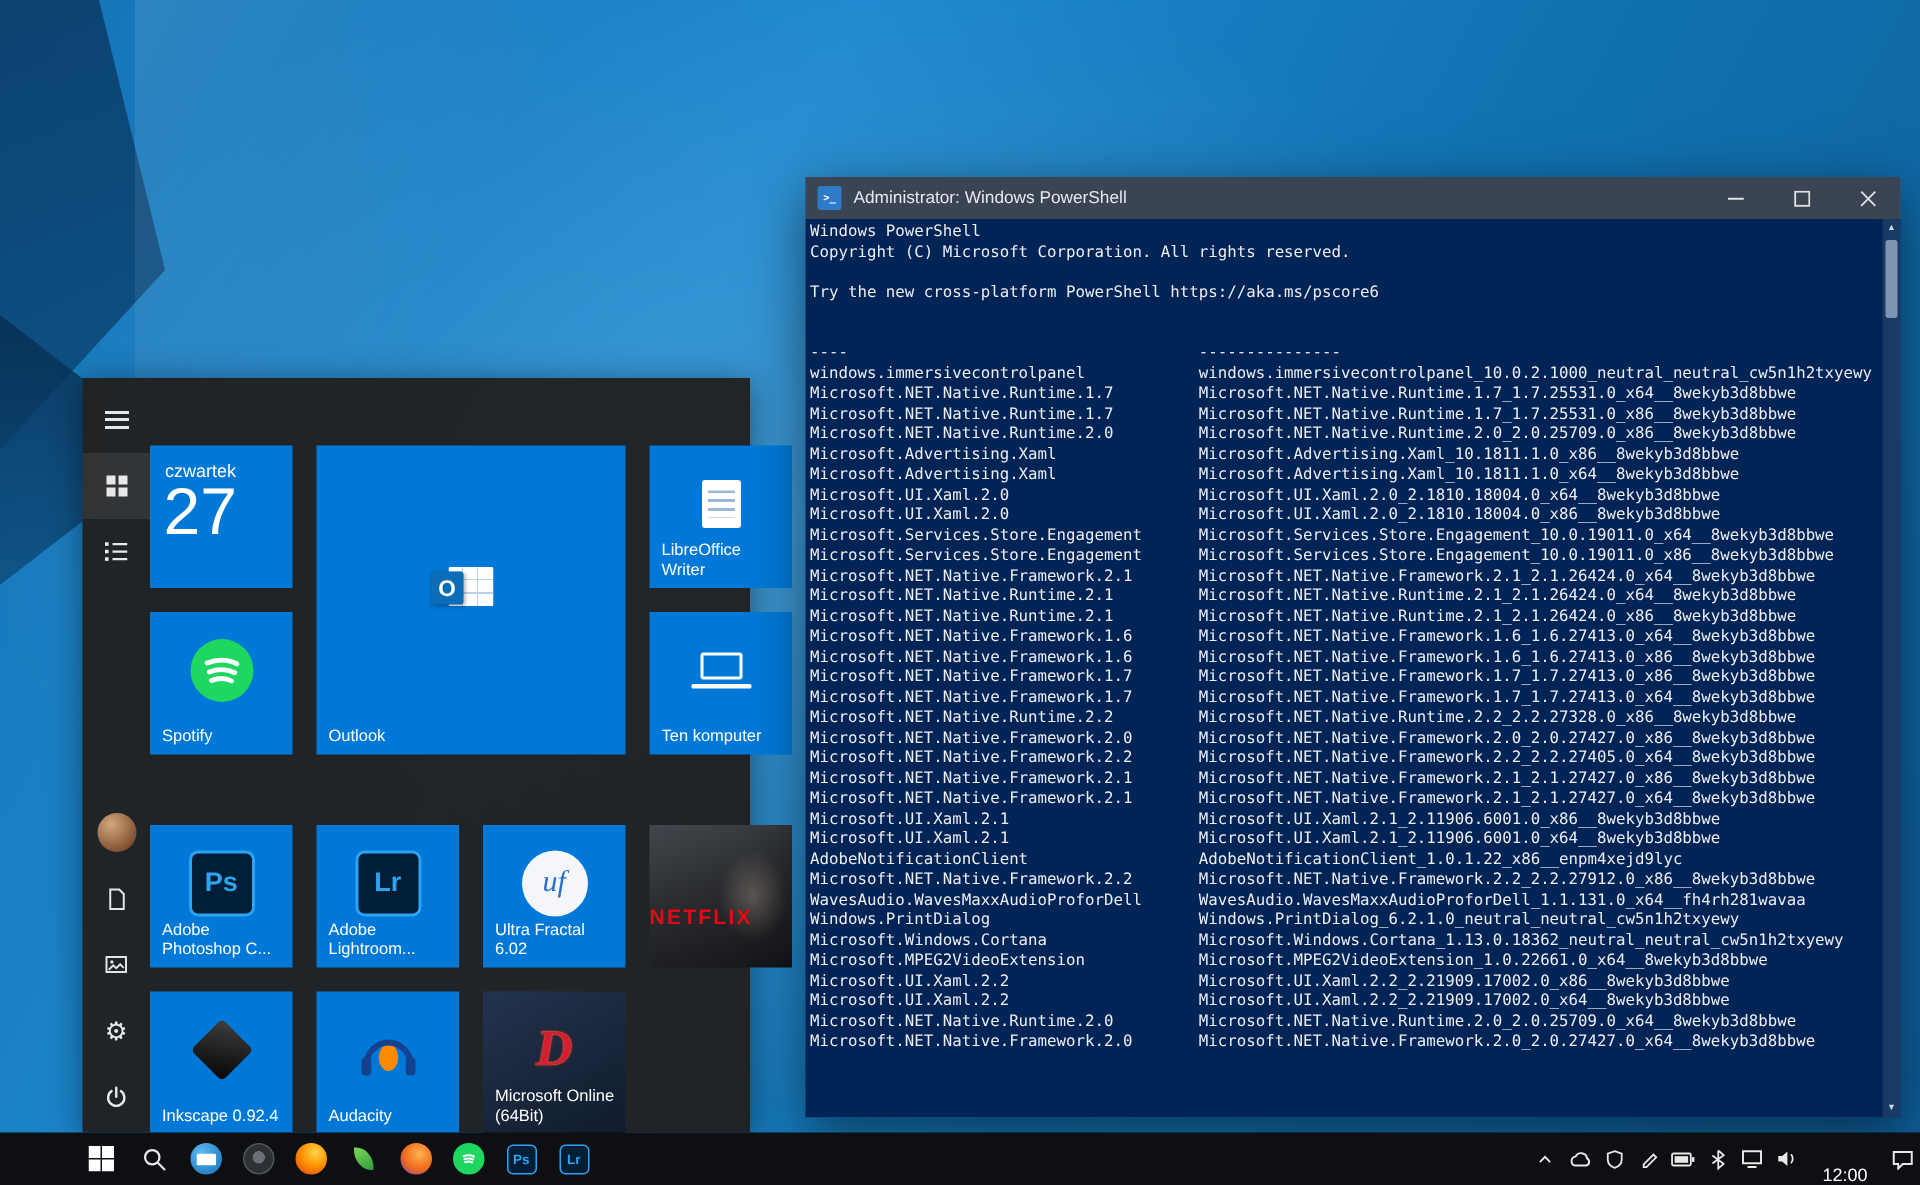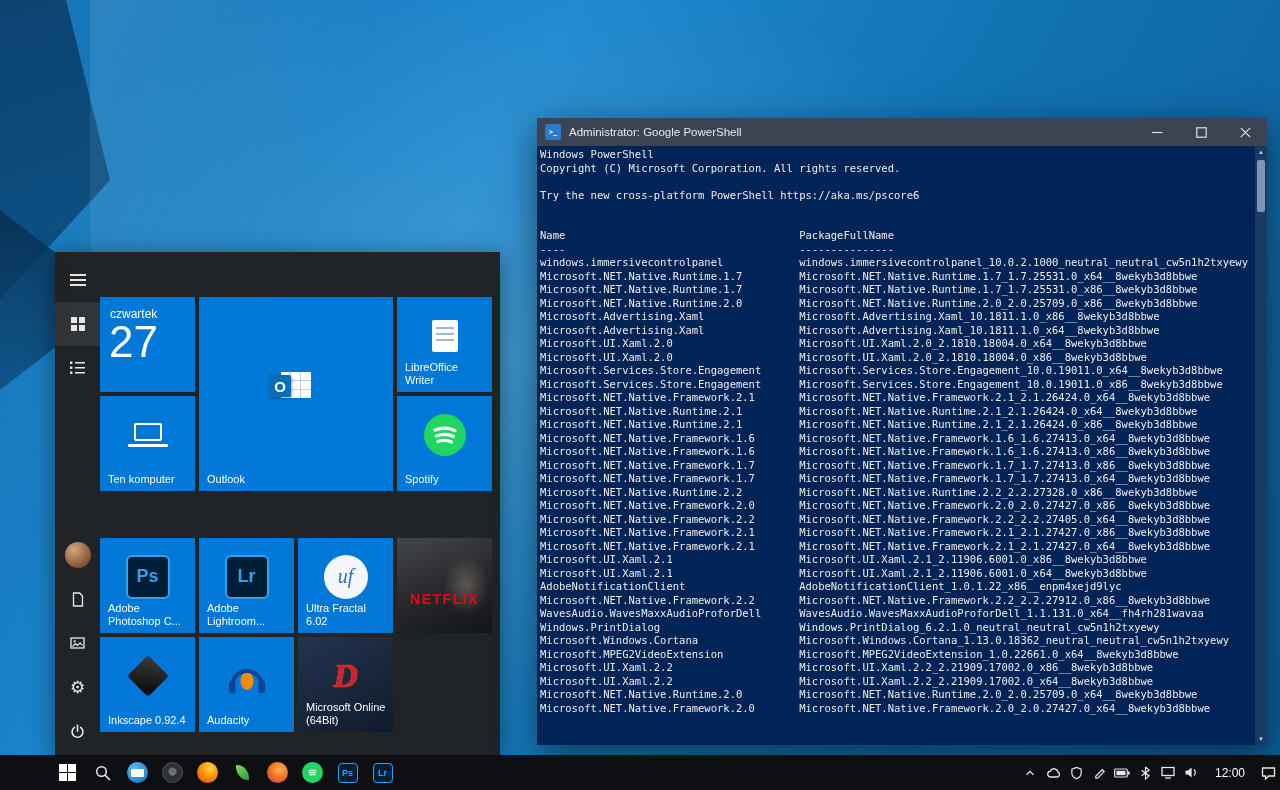--- a/index.html
+++ b/index.html
@@ -19,30 +19,30 @@
   .rail{width:45px;display:flex;flex-direction:column;padding:6px 0 2px 0}
   .rail-btn{width:45px;height:44px;display:flex;align-items:center;justify-content:center;cursor:pointer}
   .rail-btn.sel{background:rgba(255,255,255,.08)}
   .rail-spacer{margin-top:auto}
   .hamb{width:16px;height:12px;background:repeating-linear-gradient(to bottom,#e8e8e8 0 2px,transparent 2px 5px)}
   .pingrid{width:6px;height:6px;background:#e8e8e8;box-shadow:8px 0 0 #e8e8e8,0 8px 0 #e8e8e8,8px 8px 0 #e8e8e8;margin:0 8px 8px 0}
   .avatar{width:26px;height:26px;border-radius:50%;background:radial-gradient(circle at 35% 30%,#d2a87c,#8a5a3b 65%,#5a361f)}
   .gear-glyph{font-size:17px;color:#e8e8e8;line-height:1}
 
   .tiles{flex:1;padding-top:45px}
-  .tile-grid{display:grid;grid-template-columns:repeat(4,95px);grid-auto-rows:95px;gap:4px}
+  .tile-grid{display:grid;grid-template-columns:repeat(4,95px);grid-auto-rows:95px;gap:16px}
   .group2{margin-top:47px}
   .tile{position:relative;background:#0078d7;overflow:hidden;cursor:pointer}
   .tile .label{position:absolute;left:8px;right:4px;bottom:5px;font-size:11px;line-height:13px;color:#fff}
   .icwrap{position:absolute;inset:0 0 18px 0;display:flex;align-items:center;justify-content:center}
   .t-outlook{grid-column:2/span 2;grid-row:1/span 2}
   .t-netflix{background:linear-gradient(160deg,#43464c 0%,#2a2c30 45%,#131417 100%)}
   .t-netflix::before{content:"";position:absolute;left:48%;top:18%;width:46px;height:60px;border-radius:50%;
     background:radial-gradient(closest-side,rgba(214,190,168,.30),transparent)}
-  .nfx-logo{position:absolute;left:0;right:0;top:56%;text-align:center;color:#e50914;font-weight:bold;font-size:14px;letter-spacing:1.5px}
+  .nfx-logo{position:absolute;left:0;right:0;top:56%;text-align:left;color:#e50914;font-weight:bold;font-size:14px;letter-spacing:1.5px}
   .t-drak{background:linear-gradient(150deg,#23344e,#101b2c)}
   .drak-d{font-family:"Liberation Serif",serif;font-style:italic;font-weight:bold;font-size:34px;color:#d41f33;
     text-shadow:0 0 1px #e8b84b,0 0 3px #7a1420}
   .cal-day{position:absolute;left:10px;top:10px;font-size:12px;color:#fff}
   .cal-num{position:absolute;left:9px;top:20px;font-size:44px;font-weight:300;color:#fff}
   .adobe-badge{width:44px;height:44px;background:#001e36;border:2px solid #2ea3f2;border-radius:6px;
     color:#2ea3f2;font-size:18px;font-weight:bold;display:flex;align-items:center;justify-content:center}
   .uf-badge{width:44px;height:44px;border-radius:50%;background:#f4f6f9;color:#2a6fc9;font-style:italic;
     font-family:"Liberation Serif",serif;font-size:20px;display:flex;align-items:center;justify-content:center}
   .keep-sq{width:42px;height:42px;background:#ffb300;border-radius:9px;display:flex;align-items:center;justify-content:center}
@@ -87,21 +87,21 @@
   .c-mail{background:radial-gradient(circle at 35% 30%,#5db8f0,#1270b8);position:relative}
   .c-mail::after{content:"";position:absolute;left:4px;top:7px;width:13px;height:8px;background:#fff;border-radius:1px;
     clip-path:polygon(0 0,100% 0,100% 100%,0 100%)}
   .c-cam{background:radial-gradient(circle at 50% 45%,#6b7077 0 28%,#2d3136 30% 100%);border:1px solid #51565c}
   .c-ffx{background:radial-gradient(circle at 62% 30%,#ffd54d,#ff9400 45%,#e3560e 85%)}
   .c-leaf{background:transparent;position:relative}
   .c-leaf::after{content:"";position:absolute;left:4px;top:3px;width:13px;height:15px;background:linear-gradient(145deg,#7ed957,#2e9b3f);
     border-radius:0 90% 0 90%}
   .c-ffd{background:radial-gradient(circle at 60% 35%,#ffb257,#f06a18 55%,#7a3ccd 100%)}
   .c-spot{background:#1ed760;display:flex;align-items:center;justify-content:center}
-  .tb-right{margin-left:auto;display:flex;align-items:center;height:100%}
+  .tb-right{margin-left:auto;display:flex;align-items:flex-end;height:100%}
   .tray-btn{width:23px;height:35px;display:flex;align-items:center;justify-content:center;cursor:pointer}
   .clock{font-size:12px;color:#fff;padding:0 12px;cursor:default}
   .spot-arcs{display:block}
 </style>
 </head>
 <body>
 
 <div class="stage">
   <div class="wp-shape wp-s1"></div>
   <div class="wp-shape wp-s2"></div>
@@ -166,41 +166,41 @@
                 <span class="o-sq">O</span>
               </div>
           </div>
           <div class="label">Outlook</div>
         </div>
         <div class="tile">
           <div class="icwrap">
               <div class="docpg"></div>
             </div>
           <div class="label">LibreOffice Writer</div>
-        </div>
-        <div class="tile">
-          <div class="icwrap col-ic">
-              <div class="lap-screen"></div>
-              <div class="lap-base"></div>
-            </div>
-          <div class="label">Ten komputer</div>
         </div>
         <div class="tile">
           <div class="icwrap">
             <svg width="44" height="44" viewBox="0 0 44 44">
                 <circle cx="22" cy="22" r="21" fill="#1ed760"></circle>
                 <g fill="none" stroke="#fff" stroke-width="3.2" stroke-linecap="round">
                   <path d="M12 17c7-2.6 14-2.6 20 .6"></path>
                   <path d="M13.5 23c6-2.2 11.5-2.2 17 .5"></path>
                   <path d="M15 28.6c4.6-1.7 9.4-1.7 13.4.4"></path>
                 </g>
               </svg>
           </div>
           <div class="label">Spotify</div>
         </div>
+        <div class="tile">
+          <div class="icwrap col-ic">
+              <div class="lap-screen"></div>
+              <div class="lap-base"></div>
+            </div>
+          <div class="label">Ten komputer</div>
+        </div>
       </div>
 
       <div class="tile-grid group2">
         <div class="tile">
           <div class="icwrap">
               <span class="adobe-badge">Ps</span>
             </div>
           <div class="label">Adobe Photoshop C...</div>
         </div>
         <div class="tile">
@@ -241,21 +241,21 @@
             </div>
           <div class="label">Microsoft Online (64Bit)</div>
         </div>
       </div>
     </div>
   </section>
 
   <section class="ps-window">
     <div class="titlebar">
       <span class="ps-ico">&gt;_</span>
-      <span class="tb-title">Administrator: Google PowerShell</span>
+      <span class="tb-title">Administrator: Windows PowerShell</span>
       <span class="wbtn">
           <svg width="11" height="11" viewBox="0 0 11 11">
             <path d="M0 5.5h10.5" stroke="#dfe3e8" stroke-width="1.2"></path>
           </svg>
         </span>
       <span class="wbtn">
           <svg width="11" height="11" viewBox="0 0 11 11">
             <rect x="0.8" y="0.8" width="9.4" height="9.4" fill="none" stroke="#dfe3e8" stroke-width="1.2"></rect>
           </svg>
         </span>
@@ -266,21 +266,20 @@
         </span>
     </div>
     <div class="console">
       <div class="console-text">
           <div class="cline"><span>Windows PowerShell</span></div>
           <div class="cline"><span>Copyright (C) Microsoft Corporation. All rights reserved.</span></div>
           <div class="cline"><span>&nbsp;</span></div>
           <div class="cline"><span>Try the new cross-platform PowerShell https://aka.ms/pscore6</span></div>
           <div class="cline"><span>&nbsp;</span></div>
           <div class="cline"><span>&nbsp;</span></div>
-          <div class="cline"><span>Name                                     PackageFullName</span></div>
           <div class="cline"><span>----                                     ---------------</span></div>
           <div class="cline"><span>windows.immersivecontrolpanel            windows.immersivecontrolpanel_10.0.2.1000_neutral_neutral_cw5n1h2txyewy</span></div>
           <div class="cline"><span>Microsoft.NET.Native.Runtime.1.7         Microsoft.NET.Native.Runtime.1.7_1.7.25531.0_x64__8wekyb3d8bbwe</span></div>
           <div class="cline"><span>Microsoft.NET.Native.Runtime.1.7         Microsoft.NET.Native.Runtime.1.7_1.7.25531.0_x86__8wekyb3d8bbwe</span></div>
           <div class="cline"><span>Microsoft.NET.Native.Runtime.2.0         Microsoft.NET.Native.Runtime.2.0_2.0.25709.0_x86__8wekyb3d8bbwe</span></div>
           <div class="cline"><span>Microsoft.Advertising.Xaml               Microsoft.Advertising.Xaml_10.1811.1.0_x86__8wekyb3d8bbwe</span></div>
           <div class="cline"><span>Microsoft.Advertising.Xaml               Microsoft.Advertising.Xaml_10.1811.1.0_x64__8wekyb3d8bbwe</span></div>
           <div class="cline"><span>Microsoft.UI.Xaml.2.0                    Microsoft.UI.Xaml.2.0_2.1810.18004.0_x64__8wekyb3d8bbwe</span></div>
           <div class="cline"><span>Microsoft.UI.Xaml.2.0                    Microsoft.UI.Xaml.2.0_2.1810.18004.0_x86__8wekyb3d8bbwe</span></div>
           <div class="cline"><span>Microsoft.Services.Store.Engagement      Microsoft.Services.Store.Engagement_10.0.19011.0_x64__8wekyb3d8bbwe</span></div>

